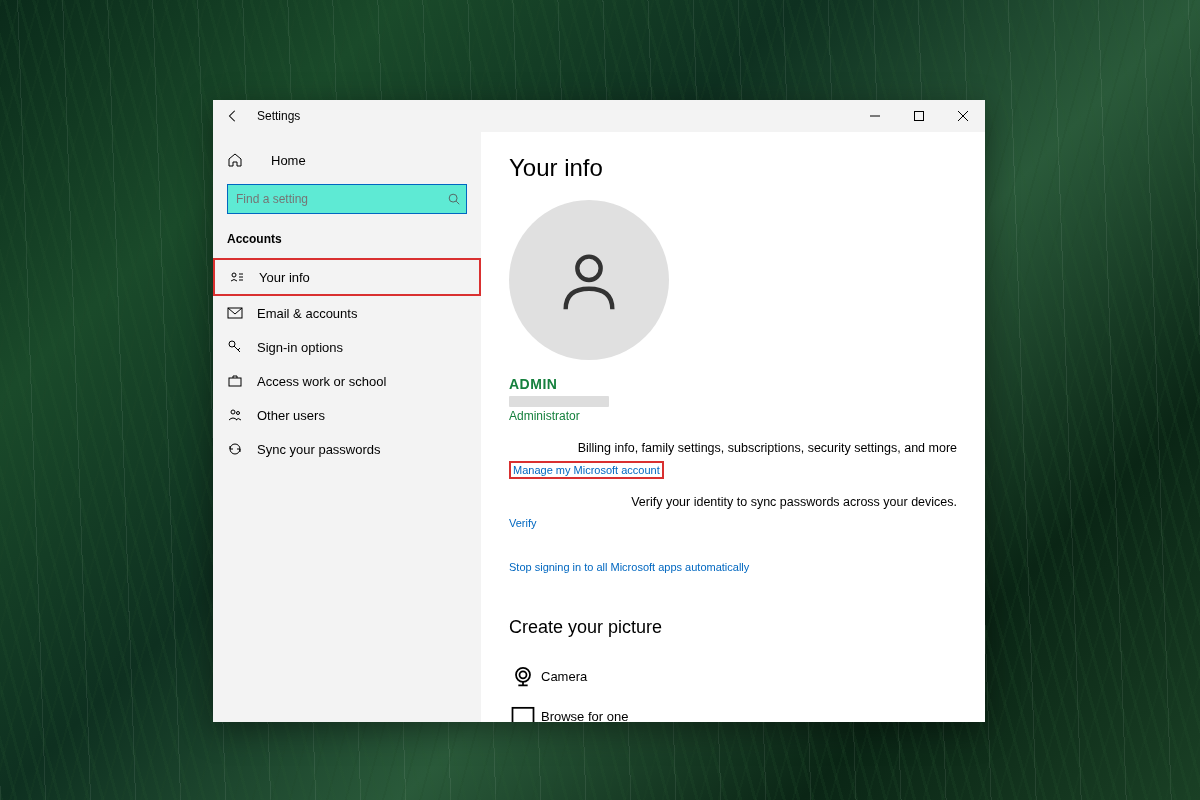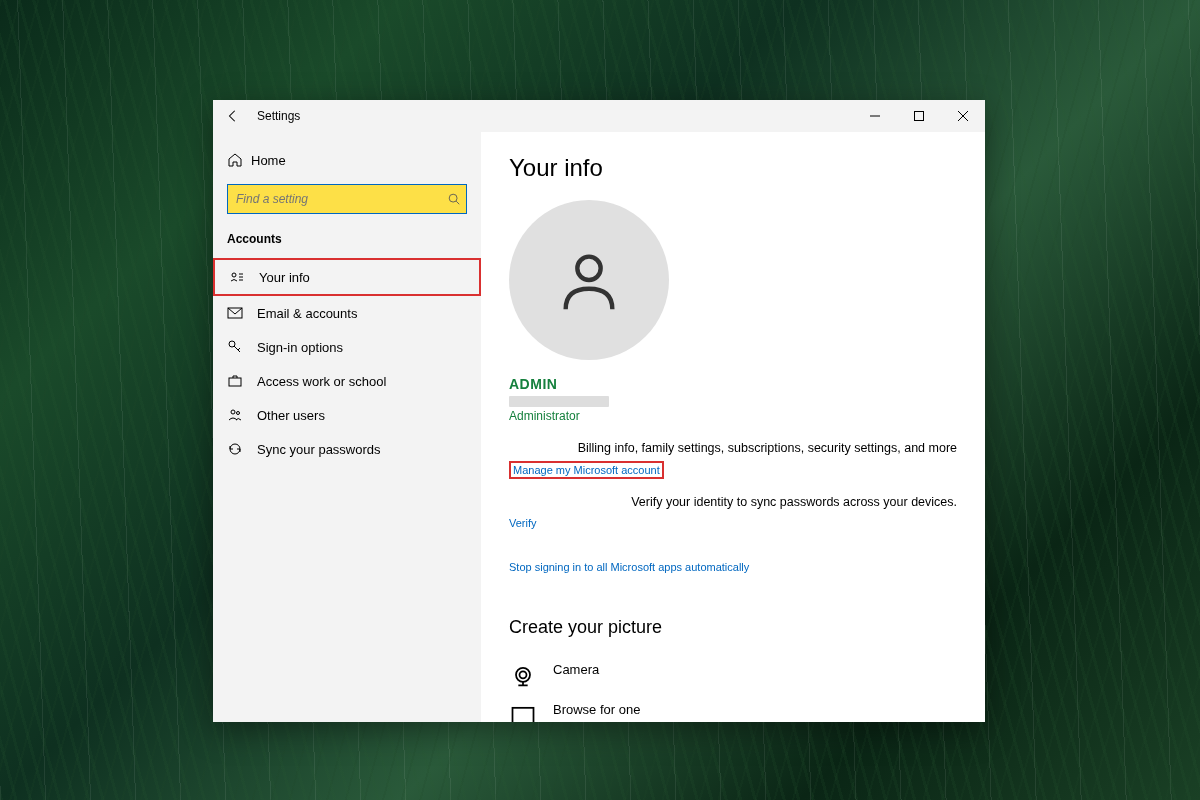--- a/index.html
+++ b/index.html
@@ -9,44 +9,44 @@
 .window { position:absolute; left:213px; top:100px; width:772px; height:622px; background:#fff; box-shadow:0 8px 30px rgba(0,0,0,0.4); display:flex; flex-direction:column; }
 .titlebar { height:32px; display:flex; align-items:center; background:#f3f3f3; }
 .back-btn { width:40px; height:32px; display:flex; align-items:center; justify-content:center; cursor:pointer; }
 .back-btn svg { width:14px; height:14px; }
 .title-text { font-size:12px; color:#000; margin-left:4px; }
 .win-controls { margin-left:auto; display:flex; }
 .win-btn { width:44px; height:32px; display:flex; align-items:center; justify-content:center; cursor:pointer; }
 .win-btn svg { width:10px; height:10px; }
 .body { flex:1; display:flex; overflow:hidden; }
 .sidebar { width:268px; background:#f3f3f3; padding:14px 0 0 0; display:flex; flex-direction:column; }
-.home-row { display:flex; align-items:center; padding:6px 14px; gap:8px; cursor:pointer; }
+.home-row { display:flex; align-items:center; padding:6px 14px; gap:28px; cursor:pointer; }
 .home-row .icon { width:16px; height:16px; display:flex; align-items:center; justify-content:center; }
 .home-row span.label { font-size:13px; color:#000; }
 .search-wrap { margin:10px 14px 14px 14px; position:relative; }
-.search-input { width:100%; height:30px; border:1px solid #0067c0; background:#fde047; padding:0 28px 0 8px; font-size:12px; font-style:italic; color:#777; outline:none; }
+.search-input { width:100%; height:30px; border:1px solid #0067c0; background:#5eead4; padding:0 28px 0 8px; font-size:12px; color:#777; outline:none; }
 .search-icon { position:absolute; right:6px; top:50%; transform:translateY(-50%); width:14px; height:14px; }
 .section-label { font-size:12px; font-weight:600; color:#000; padding:4px 14px 12px 14px; }
 .nav-item { display:flex; align-items:center; padding:9px 14px; gap:14px; cursor:pointer; font-size:13px; color:#000; position:relative; }
 .nav-item .icon { width:16px; height:16px; display:flex; align-items:center; justify-content:center; }
 .nav-item.highlighted { border:2px solid #d93030; }
 .content { flex:1; background:#fff; padding:22px 28px; overflow:auto; }
 .page-title { font-size:24px; font-weight:400; color:#000; margin-bottom:18px; }
 .avatar-circle { width:160px; height:160px; border-radius:50%; background:#e0e0e0; display:flex; align-items:center; justify-content:center; margin-bottom:16px; }
 .avatar-circle svg { width:70px; height:70px; }
 .username { font-size:14px; font-weight:600; color:#15803d; letter-spacing:0.5px; }
 .blurred-line { width:100px; height:11px; background:#ddd; margin:4px 0 2px 0; border-radius:1px; }
 .role { font-size:12px; color:#15803d; margin-bottom:18px; }
 .desc-text { font-size:12.5px; color:#000; margin-bottom:4px;text-align:right; }
 .link { font-size:11px; color:#0067c0; cursor:pointer; display:inline-block; }
 .link.highlighted { border:2px solid #d93030; padding:1px 2px; margin-top:2px; }
 .spacer-sm { height:16px; }
 .spacer-md { height:26px; }
 .section-heading { font-size:18px; font-weight:400; color:#000; margin-bottom:18px; }
-.picture-option { display:flex; gap:16px; padding:6px 0; cursor:pointer; }
+.picture-option { display:flex; align-items:center; gap:4px; padding:6px 0; cursor:pointer; }
 .picture-option .opt-icon { width:28px; height:28px; display:flex; align-items:center; justify-content:center; }
 .picture-option .opt-label { font-size:13px; color:#000; }
 </style>
 </head>
 <body>
 
 <div class="desktop-bg"></div>
 
 <div class="window">
   <div class="titlebar">

